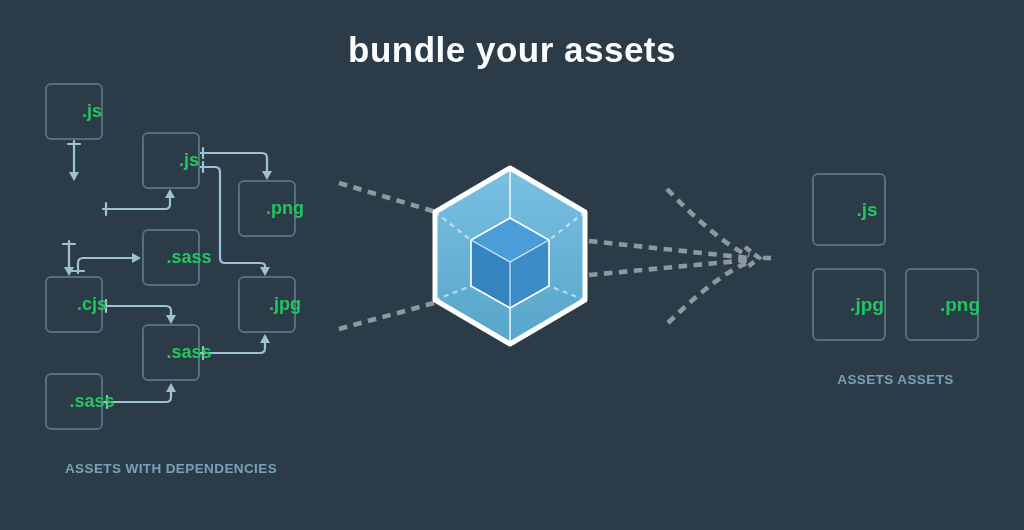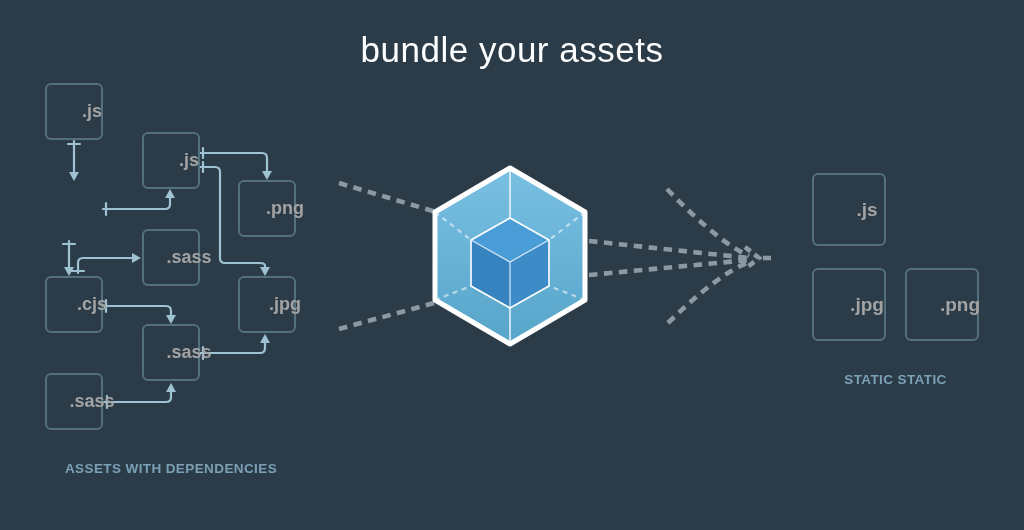--- a/index.html
+++ b/index.html
@@ -6,28 +6,28 @@
   body{
     width:1024px;height:530px;overflow:hidden;
     background:#2b3c48;
     font-family:"Liberation Sans", sans-serif;
     position:relative;
   }
   #stage{position:absolute;inset:0;width:1024px;height:530px;}
   #wires{position:absolute;left:0;top:0;width:1024px;height:530px;}
   .title{
     position:absolute;top:30px;left:0;width:1024px;
-    text-align:center;color:#fbfdfe;font-size:35px;font-weight:400;
+    text-align:center;color:#fbfdfe;font-size:35px;font-weight:700;
     letter-spacing:0.5px;
   }
   .fbox{
     position:absolute;box-sizing:border-box;
     border:2.5px solid #53707f;border-radius:6px;
     display:flex;align-items:center;justify-content:center;
-    color:#a3a3a3;font-weight:600;
+    color:#22c55e;font-weight:600;
     background:transparent;
     padding-left:36px;
   }
   .fbox.small{width:58px;height:57px;font-size:18px;}
   .fbox.big{width:74px;height:73px;font-size:19px;}
   .caption{
     position:absolute;text-align:center;
     color:#7ba0b6;font-size:13.5px;font-weight:700;letter-spacing:0.4px;
   }
   .caption.modules{left:45px;top:461px;width:252px;}
@@ -130,15 +130,15 @@
   <div class="fbox small" style="left:238px;top:276px">.jpg</div>
   <div class="fbox small" style="left:142px;top:324px">.sass</div>
   <div class="fbox small" style="left:45px;top:373px">.sass</div>
 
   <div class="caption modules">ASSETS WITH DEPENDENCIES</div>
 
   <div class="fbox big" style="left:812px;top:173px">.js</div>
   <div class="fbox big" style="left:812px;top:268px">.jpg</div>
   <div class="fbox big" style="left:905px;top:268px">.png</div>
 
-  <div class="caption static">STATIC STATIC</div>
+  <div class="caption static">ASSETS ASSETS</div>
 
 </div>
 
 </body></html>

